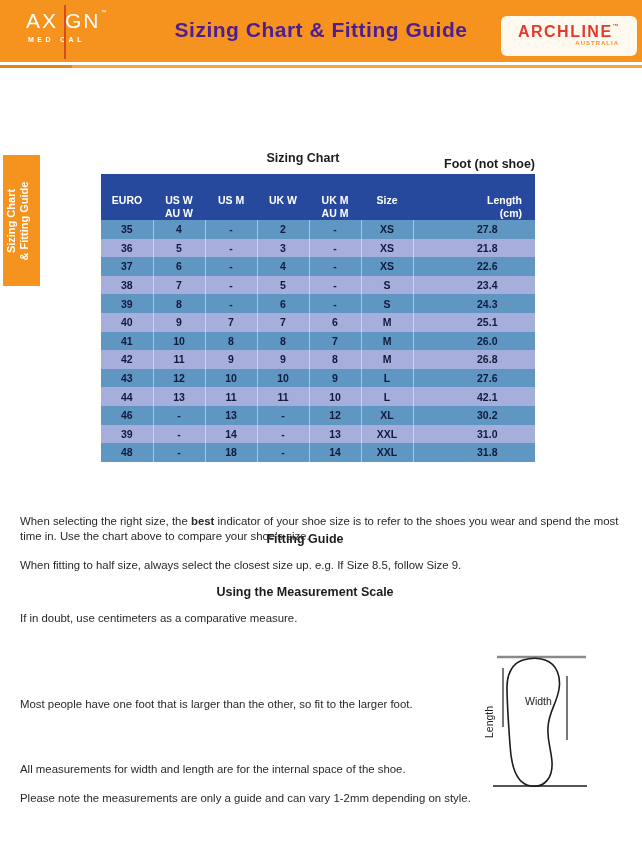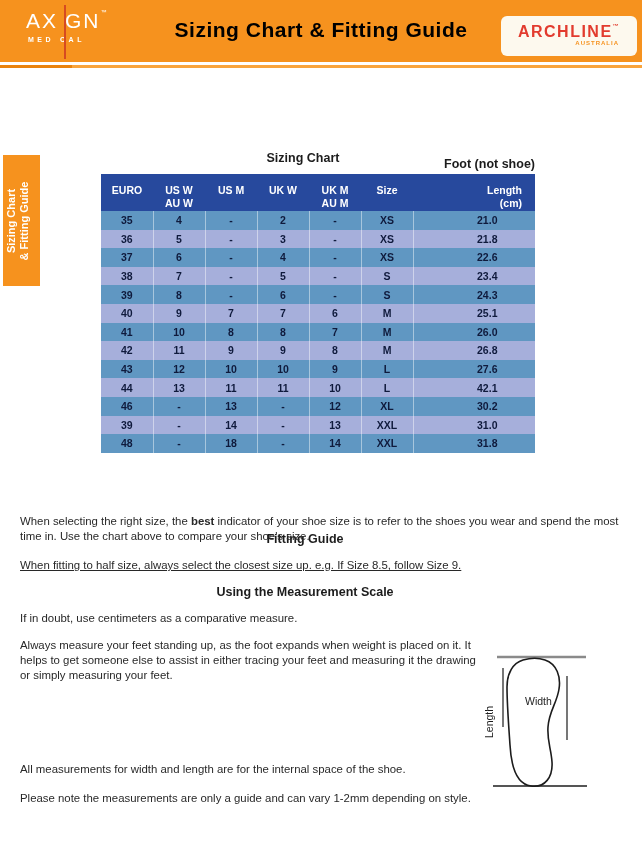--- a/index.html
+++ b/index.html
@@ -14,21 +14,21 @@
 
   .axign-logo { position:absolute; left:26px; top:9px; width:120px; height:48px; color:#fff; }
   .axign-name { font-size:21px; letter-spacing:2px; font-weight:400; white-space:nowrap; }
   .axign-gap { display:inline-block; width:7px; }
   .axign-tm { font-size:6px; vertical-align:top; }
   .axign-sub { font-size:7px; font-weight:700; letter-spacing:3.5px; margin-top:3px; margin-left:2px; white-space:nowrap; }
   .axign-sub .axign-gap { width:6px; }
   .axign-line { position:absolute; left:38px; top:-4px; width:2px; height:54px; background:#D64A21; }
 
   .banner-title { position:absolute; left:0; top:18px; width:642px; text-align:center;
-                  color:#000000; font-size:21px; font-weight:700; letter-spacing:0.5px; }
+                  color:#4c1d95; font-size:21px; font-weight:700; letter-spacing:0.5px; }
 
   .archline-badge { position:absolute; left:501px; top:16px; width:136px; height:40px;
                     background:#FDF9EE; border-radius:6px; text-align:center; padding-top:7px; }
   .archline-name { color:#E23B2E; font-size:16px; font-weight:700; letter-spacing:1.5px; white-space:nowrap; }
   .archline-tm { font-size:6px; vertical-align:top; color:#E23B2E; }
   .archline-sub { color:#F6921E; font-size:6px; font-weight:700; letter-spacing:1px; text-align:right; padding-right:18px; margin-top:-1px; }
 
   
   .side-tab { position:absolute; left:3px; top:155px; width:37px; height:131px; background:#F6921E; }
   .side-tab-text { position:absolute; left:50%; top:50%; width:131px; height:34px;
@@ -39,21 +39,21 @@
   .chart-title { position:absolute; left:101px; top:151px; width:404px; text-align:center;
                  font-size:12.5px; font-weight:700; color:#1c1c1c; }
   .foot-note { position:absolute; left:395px; top:157px; width:140px; text-align:right;
                font-size:12.5px; font-weight:700; color:#1c1c1c; }
 
   .sizing-table-wrap { position:absolute; left:101px; top:174px; }
   table.sizing { border-collapse:collapse; table-layout:fixed; width:434px; }
   table.sizing col.c-std { width:52px; }
   table.sizing col.c-len { width:122px; }
   table.sizing th { background:#27499D; color:#ffffff; font-size:10.5px; font-weight:700;
-                    height:37px; vertical-align:top; padding-top:10px; line-height:13px; text-align:center; }
+                    height:37px; vertical-align:top; padding-top:20px; line-height:13px; text-align:center; }
   table.sizing th.len-h { text-align:right; padding-right:13px; }
   table.sizing td { height:18.6px; text-align:center; font-size:10.5px; font-weight:700;
                     color:#0f1a3c; border-right:1px solid rgba(255,255,255,0.45); }
   table.sizing td:last-child { border-right:none; padding-left:26px; }
   table.sizing tbody tr:nth-child(odd)  { background:#6097C2; }
   table.sizing tbody tr:nth-child(even) { background:#A6AFDB; }
 
   
   .h-center { position:absolute; left:0; width:610px; text-align:center;
               font-size:12.5px; font-weight:700; color:#1c1c1c; }
@@ -116,21 +116,21 @@
         </tr>
       </thead>
       <tbody>
           <tr>
             <td>35</td>
             <td>4</td>
             <td>-</td>
             <td>2</td>
             <td>-</td>
             <td>XS</td>
-            <td>21.0</td>
+            <td>27.8</td>
           </tr>
           <tr>
             <td>36</td>
             <td>5</td>
             <td>-</td>
             <td>3</td>
             <td>-</td>
             <td>XS</td>
             <td>21.8</td>
           </tr>
@@ -234,28 +234,28 @@
             <td>31.8</td>
           </tr>
         </tbody>
     </table>
   </div>
 
   <div class="h-center" style="top:492px;margin-top:40px;">Fitting Guide</div>
 
   <p class="para" style="top:514px; width:602px;"><span>When selecting the right size, the </span><b>best</b><span> indicator of your shoe size is to refer to the shoes you wear and spend the most time in. Use the chart above to compare your shoe's size.</span></p>
 
-  <p class="para" style="top:558px; width:602px;text-decoration:underline;">When fitting to half size, always select the closest size up. e.g. If Size 8.5, follow Size 9.</p>
+  <p class="para" style="top:558px; width:602px;">When fitting to half size, always select the closest size up. e.g. If Size 8.5, follow Size 9.</p>
 
   <div class="h-center" style="top:585px;">Using the Measurement Scale</div>
 
   <p class="para" style="top:611px; width:602px;">If in doubt, use centimeters as a comparative measure.</p>
 
-  <p class="para" style="top:638px; width:458px;">Always measure your feet standing up, as the foot expands when weight is placed on it. It helps to get someone else to assist in either tracing your feet and measuring it the drawing or simply measuring your feet.</p>
-
+
+  <p class="para" style="top:697px; width:540px;">Most people have one foot that is larger than the other, so fit to the larger foot.</p>
 
   <p class="para" style="top:762px; width:540px;">All measurements for width and length are for the internal space of the shoe.</p>
 
   <p class="para" style="top:791px; width:452px;">Please note the measurements are only a guide and can vary 1-2mm depending on style.</p>
 
   <svg class="foot-diagram" width="150" height="155" viewBox="0 0 150 155">
     <line x1="14" y1="12" x2="103" y2="12" stroke="#8a8a8a" stroke-width="2.5"></line>
     <line x1="10" y1="141" x2="104" y2="141" stroke="#1c1c1c" stroke-width="1.6"></line>
     <path d="M40,15 C30,18 24,28 24,42 C24,60 26,85 27,100 C28,118 32,139 48,141 C62,143 70,132 69,117 C68,103 64,96 65,82 C66,66 74,58 76,44 C78,32 74,19 62,15 C55,12.5 47,13 40,15 Z" fill="none" stroke="#1c1c1c" stroke-width="1.6" stroke-linejoin="round"></path>
     <line x1="20" y1="23" x2="20" y2="82" stroke="#1c1c1c" stroke-width="1.2"></line>

